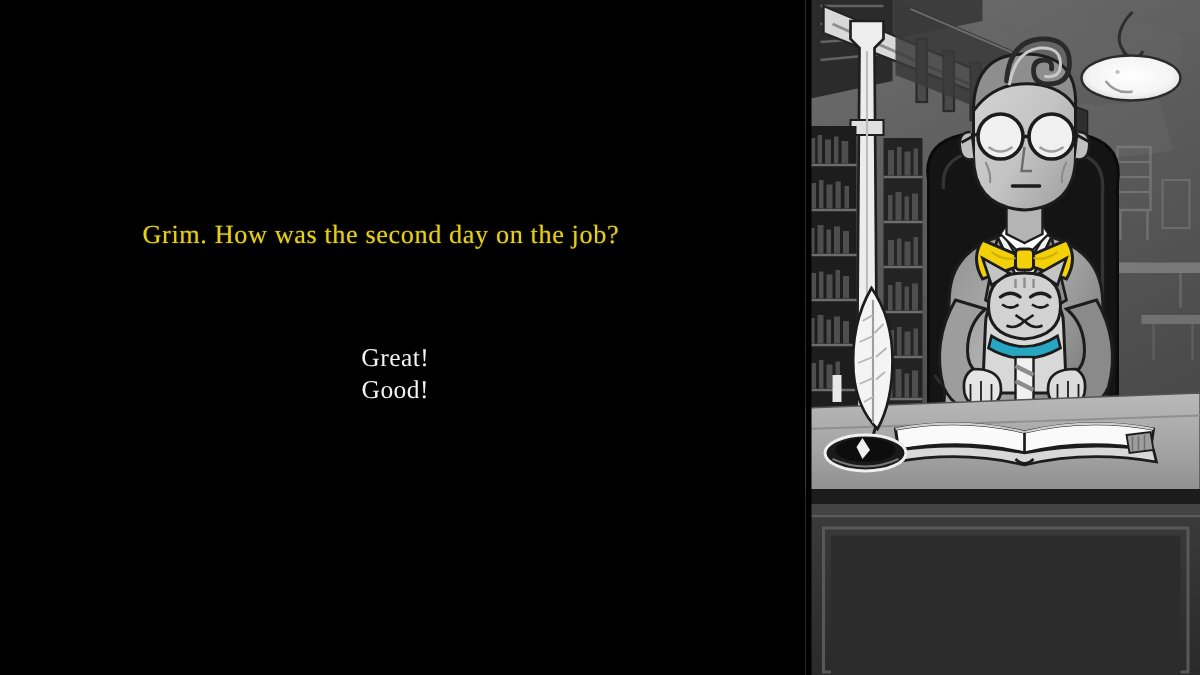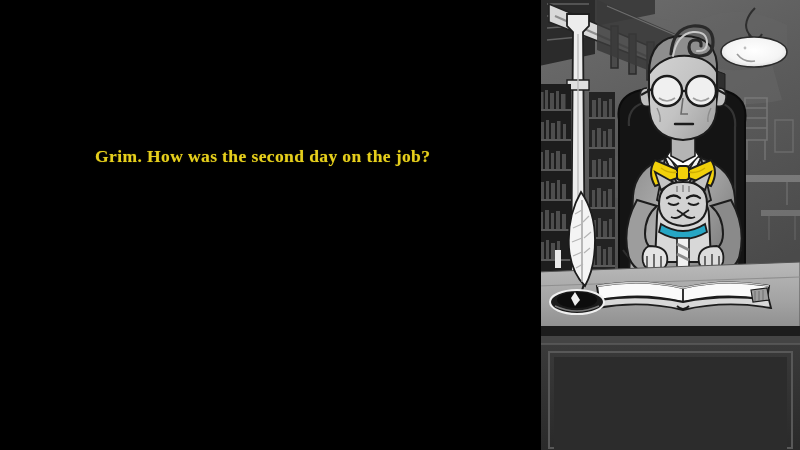--- a/index.html
+++ b/index.html
@@ -8,21 +8,20 @@
     padding: 0;
     background: #000;
   }
   #stage {
     position: relative;
     width: 800px;
     height: 450px;
     background: #000000;
     overflow: hidden;
     font-family: "Liberation Serif", "DejaVu Serif", serif;
-    font-weight: bold;
   }
 
   
   #dialogue-panel {
     position: absolute;
     left: 0;
     top: 0;
     width: 537px;
     height: 450px;
     background: #000000;
@@ -67,20 +66,22 @@
 </head>
 <body>
 
 <div id="stage">
 
   <div id="dialogue-panel">
 
     <div id="prompt-line">Grim. How was the second day on the job?</div>
 
     <div id="choice-list">
+      <div class="choice-item">Great!</div>
+      <div class="choice-item">Good!</div>
     </div>
 
   </div>
 
   <div id="illustration">
     <svg width="263" height="450" viewBox="0 0 263 450" xmlns="http://www.w3.org/2000/svg">
       <defs>
         <linearGradient id="wallGrad" x1="0" y1="0" x2="0.4" y2="1">
           <stop offset="0%" stop-color="#6f6f6f"></stop>
           <stop offset="45%" stop-color="#5d5d5d"></stop>

